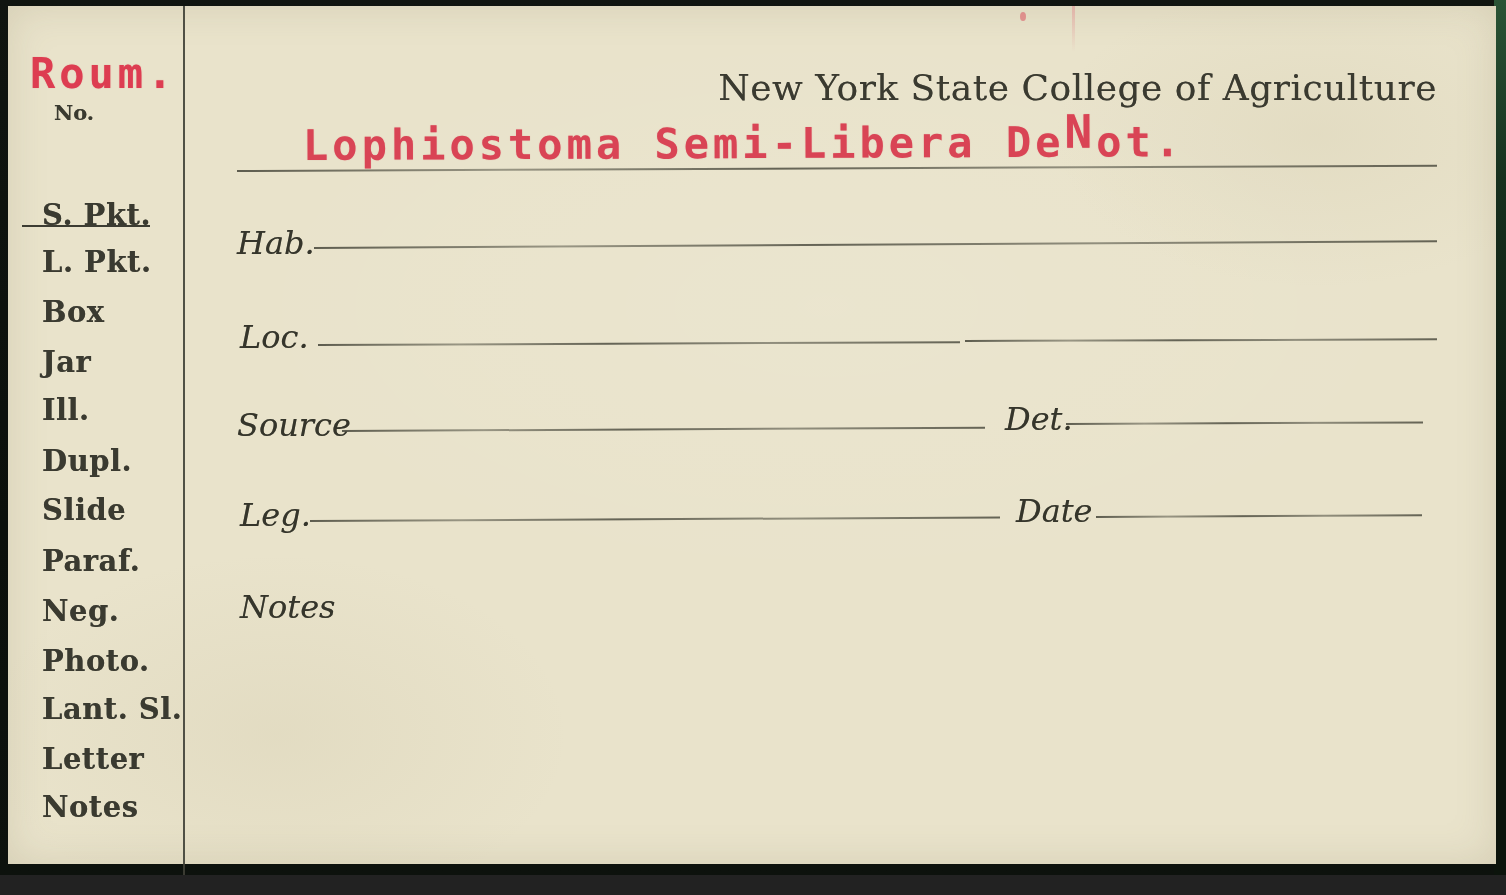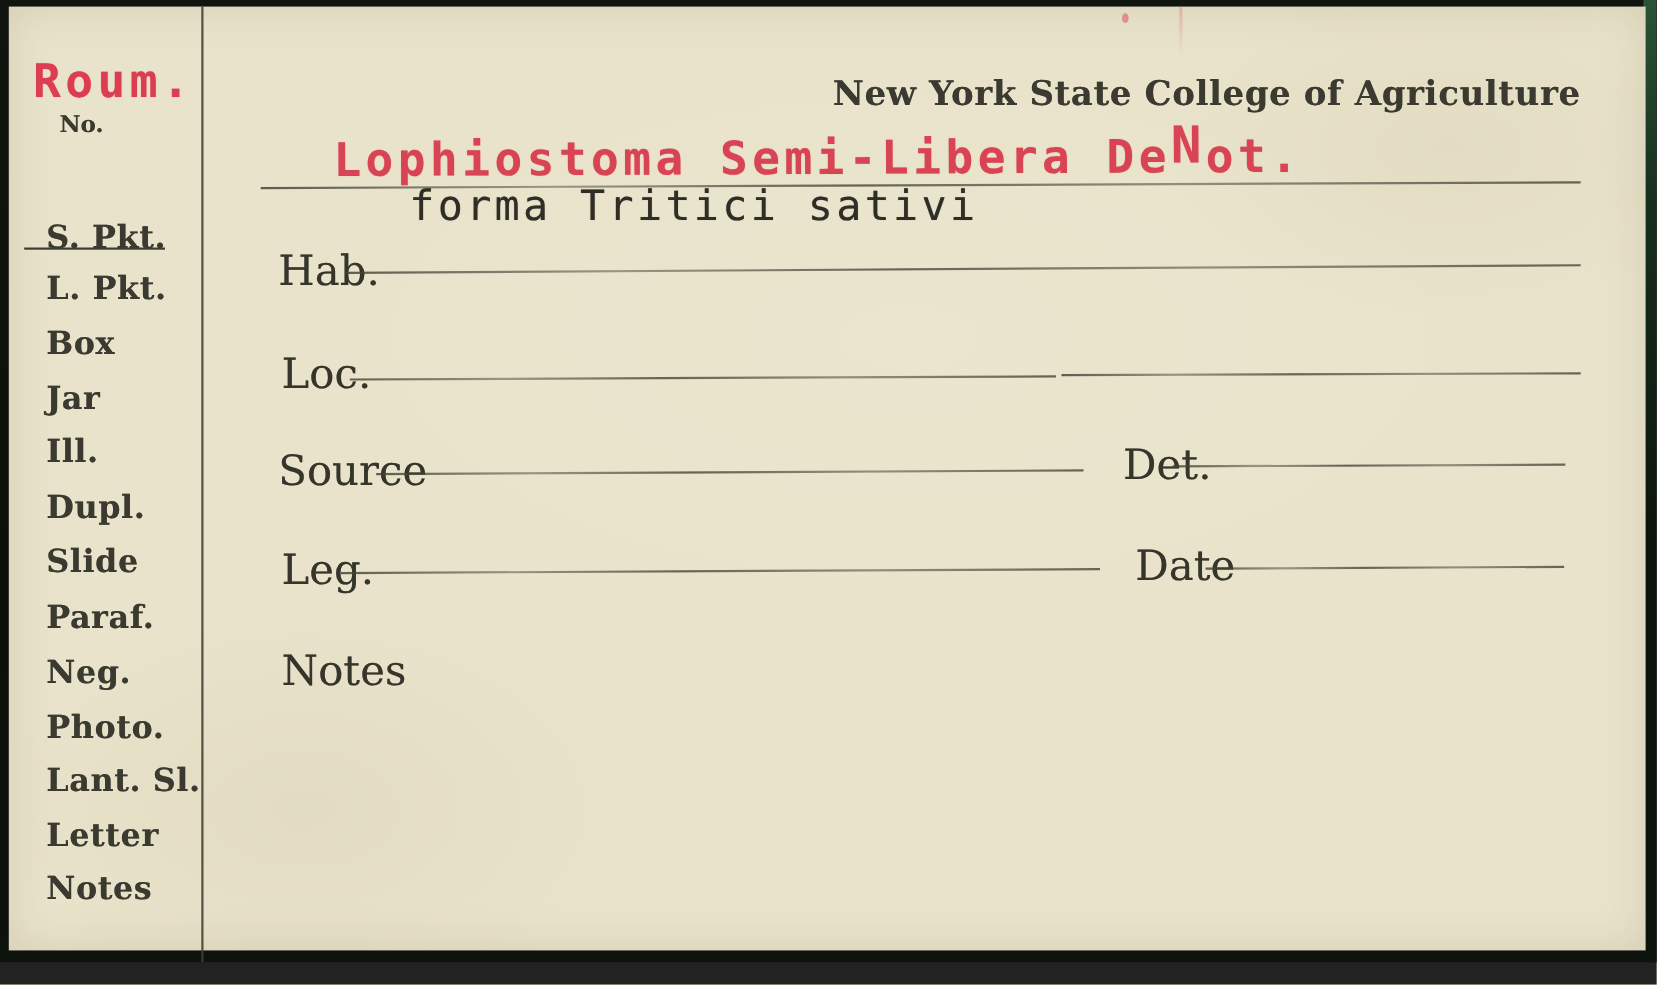--- a/index.html
+++ b/index.html
@@ -42,21 +42,21 @@
     text-shadow:0 0 .6px rgba(58,58,48,.6);
   }
   .no-label{position:absolute;left:54px;top:100px;font-size:21px;}
   .side-item{position:absolute;left:42px;font-size:29px;letter-spacing:.5px;}
   .side-underline{
     position:absolute;left:22px;top:225px;width:128px;height:2px;
     background:#3c3c32;
   }
   
   .institution{
-    position:absolute;right:69px;top:67px;font-size:31px;font-weight:bold;
+    position:absolute;right:69px;top:67px;font-size:36px;font-weight:normal;
     color:#3a3a30;letter-spacing:.5px;white-space:nowrap;
     text-shadow:0 0 .6px rgba(58,58,48,.55);
   }
   
   .typed{
     position:absolute;white-space:nowrap;
     font-family:"DejaVu Sans Mono","Liberation Mono",monospace;font-weight:bold;
   }
   .typed-red{color:#d94455;text-shadow:0 0 1px rgba(217,68,85,.4);}
   .typed-black{color:#2e2e26;text-shadow:0 0 .7px rgba(46,46,38,.5);}
@@ -74,22 +74,22 @@
   .rule-title{left:237px;top:170px;width:1200px;transform:rotate(-0.25deg);}
   .rule-hab{left:314px;top:247px;width:1123px;transform:rotate(-0.35deg);}
   .rule-loc-a{left:318px;top:344px;width:642px;transform:rotate(-0.25deg);}
   .rule-loc-b{left:965px;top:340px;width:472px;transform:rotate(-0.2deg);}
   .rule-source{left:342px;top:430px;width:643px;transform:rotate(-0.3deg);}
   .rule-det{left:1066px;top:423px;width:357px;transform:rotate(-0.25deg);}
   .rule-leg{left:310px;top:520px;width:690px;transform:rotate(-0.3deg);}
   .rule-date{left:1096px;top:516px;width:326px;transform:rotate(-0.3deg);}
   
   .field-label{
-    position:absolute;font-size:38px;color:#35352b;
-    white-space:nowrap;text-shadow:0 0 .6px rgba(53,53,43,.5);margin-left:16px;
+    position:absolute;font-style:italic;font-size:32px;color:#35352b;
+    white-space:nowrap;text-shadow:0 0 .6px rgba(53,53,43,.5);
   }
   .lbl-hab{left:237px;top:224px;}
   .lbl-loc{left:240px;top:318px;}
   .lbl-source{left:237px;top:406px;}
   .lbl-det{left:1005px;top:400px;}
   .lbl-leg{left:240px;top:496px;}
   .lbl-date{left:1016px;top:492px;}
   .lbl-notes{left:240px;top:588px;}
   
   .artifact-streak{
@@ -128,21 +128,20 @@
   <div class="printed side-item" style="top:594px">Neg.</div>
   <div class="printed side-item" style="top:644px">Photo.</div>
   <div class="printed side-item" style="top:692px">Lant. Sl.</div>
   <div class="printed side-item" style="top:742px">Letter</div>
   <div class="printed side-item" style="top:790px">Notes</div>
 
   <div class="institution">New York State College of Agriculture</div>
 
   <div class="typed typed-red species-line"><span>Lophiostoma Semi-Libera De</span><span class="raised">N</span><span>ot.</span></div>
   <div class="rule rule-title"></div>
-  <div class="typed typed-black forma-line">forma Tritici sativi</div>
 
   <div class="field-label lbl-hab">Hab.</div>
   <div class="rule rule-hab"></div>
 
   <div class="field-label lbl-loc">Loc.</div>
   <div class="rule rule-loc-a"></div>
   <div class="rule rule-loc-b"></div>
 
   <div class="field-label lbl-source">Source</div>
   <div class="rule rule-source"></div>

